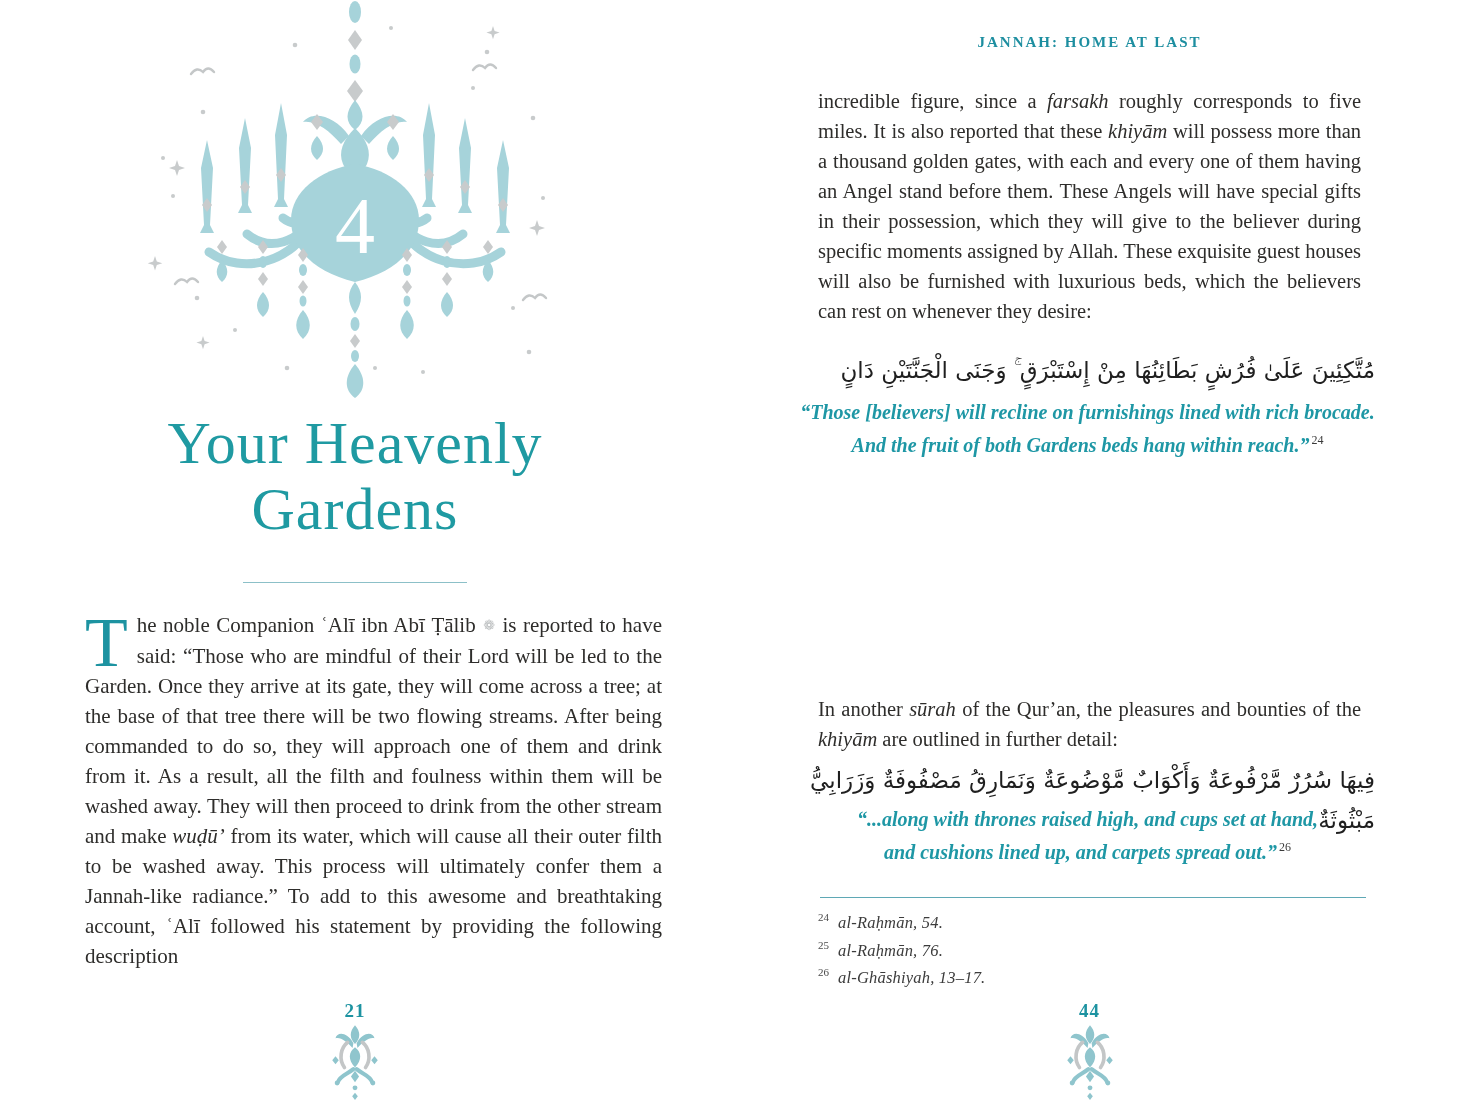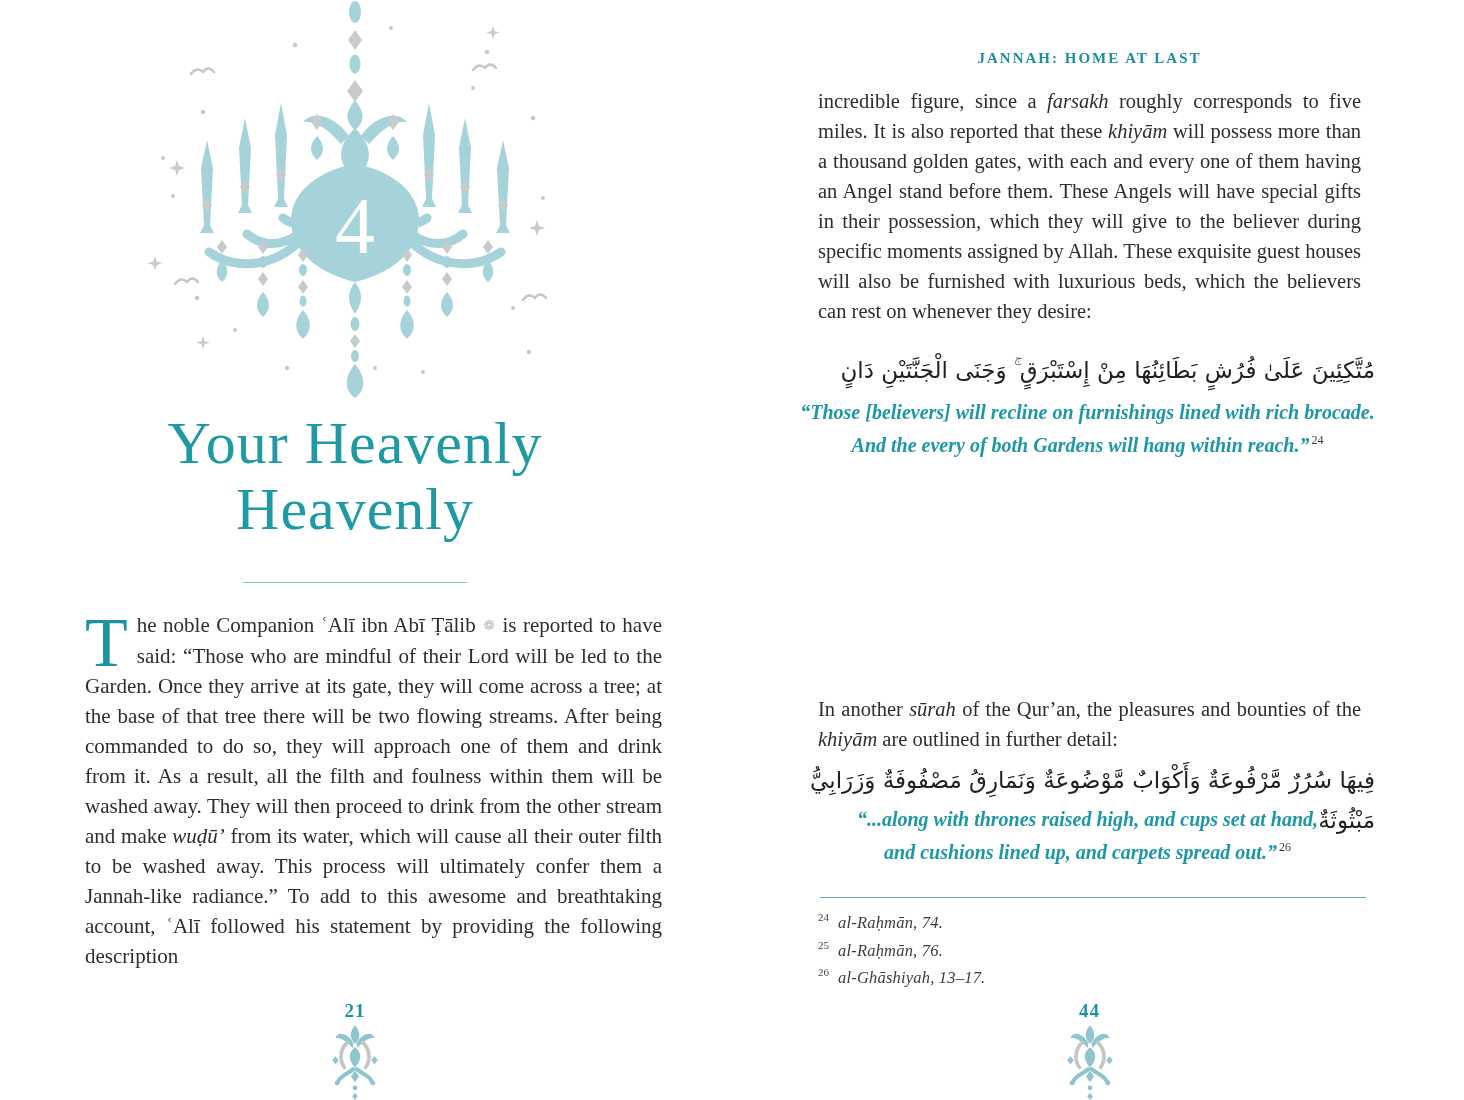--- a/index.html
+++ b/index.html
@@ -18,21 +18,21 @@
             margin:5px 9px 0 0;font-weight:normal;}
   .honorific{font-size:14px;color:#b9bcbd;vertical-align:2px;padding:0 1px;}
   .pageno{position:absolute;top:1000px;font-size:19px;font-weight:bold;color:#1d93a1;
           text-align:center;letter-spacing:1px;}
   .pageno.left{left:85px;width:540px;}
   .pageno.right{left:818px;width:543px;}
   .ornament{position:absolute;top:1022px;width:52px;height:78px;}
   .ornament.left{left:329px;}
   .ornament.right{left:1064px;}
   
-  .running-header{position:absolute;left:818px;top:50px;width:543px;text-align:center;
+  .running-header{position:absolute;left:818px;top:34px;width:543px;text-align:center;
                   font-size:15px;font-weight:bold;letter-spacing:2px;color:#1d8ea0;}
   .r-body{position:absolute;left:818px;width:543px;font-size:20.5px;line-height:30px;
           text-align:justify;color:#2e2d2b;}
   #r-para1{top:86px;}
   #r-para2{top:487px;}
   #r-para3{top:694px;}
   .arabic{position:absolute;left:800px;width:575px;direction:rtl;
           font-family:"DejaVu Sans", sans-serif;font-size:23px;line-height:40px;color:#1f1f1f;}
   #arabic1{top:350px;}
   #arabic2{top:543px;}
@@ -170,21 +170,21 @@
         <path d="M77,240 L82,247 L77,254 L72,247 Z" fill="#c8cbcc"></path>
         <path d="M77,260 C84,268 84,276 77,282 C70,276 70,268 77,260 Z" fill="#a6d3da"></path>
         <path d="M343,240 L348,247 L343,254 L338,247 Z" fill="#c8cbcc"></path>
         <path d="M343,260 C350,268 350,276 343,282 C336,276 336,268 343,260 Z" fill="#a6d3da"></path>
       </g>
     </svg>
   </div>
 
   <div class="chapter-title">
     <div>Your Heavenly</div>
-    <div>Heavenly</div>
+    <div>Gardens</div>
   </div>
   <div class="title-rule"></div>
 
   <div class="left-body"><span class="drop-cap">T</span><span>he noble Companion ʿAlī ibn Abī Ṭālib <span class="honorific">❁</span> is reported to have said: “Those who are mindful of their Lord will be led to the Garden. Once they arrive at its gate, they will come across a tree; at the base of that tree there will be two flowing streams. After being commanded to do so, they will approach one of them and drink from it. As a result, all the filth and foulness within them will be washed away. They will then proceed to drink from the other stream and make <i>wuḍū’</i> from its water, which will cause all their outer filth to be washed away. This process will ultimately confer them a Jannah-like radiance.” To add to this awesome and breathtaking account, ʿAlī followed his statement by providing the following description</span></div>
 
   <div class="pageno left">21</div>
 
   <div class="ornament left">
     <svg viewBox="0 0 64 96" width="52" height="78">
       <g fill="#8fc5cd">
@@ -211,36 +211,36 @@
     </svg>
   </div>
 
   <div class="running-header">JANNAH: HOME AT LAST</div>
 
   <div id="r-para1" class="r-body">incredible figure, since a <i>farsakh</i> roughly corresponds to five miles. It is also reported that these <i>khiyām</i> will possess more than a thousand golden gates, with each and every one of them having an Angel stand before them. These Angels will have special gifts in their possession, which they will give to the believer during specific moments assigned by Allah. These exquisite guest houses will also be furnished with luxurious beds, which the believers can rest on whenever they desire:</div>
 
   <div id="arabic1" class="arabic">مُتَّكِئِينَ عَلَىٰ فُرُشٍ بَطَائِنُهَا مِنْ إِسْتَبْرَقٍ ۚ وَجَنَى الْجَنَّتَيْنِ دَانٍ</div>
   <div id="trans1" class="translation">
     <div>“Those [believers] will recline on furnishings lined with rich brocade.</div>
-    <div><span>And the every of both Gardens will hang within reach.”</span><sup>24</sup></div>
+    <div><span>And the fruit of both Gardens beds hang within reach.”</span><sup>24</sup></div>
   </div>
 
 
 
   <div id="r-para3" class="r-body">In another <i>sūrah</i> of the Qur’an, the pleasures and bounties of the <i>khiyām</i> are outlined in further detail:</div>
 
   <div id="arabic3" class="arabic">فِيهَا سُرُرٌ مَّرْفُوعَةٌ وَأَكْوَابٌ مَّوْضُوعَةٌ وَنَمَارِقُ مَصْفُوفَةٌ وَزَرَابِيُّ مَبْثُوثَةٌ</div>
   <div id="trans3" class="translation">
     <div>“...along with thrones raised high, and cups set at hand,</div>
     <div><span>and cushions lined up, and carpets spread out.”</span><sup>26</sup></div>
   </div>
 
   <div class="fn-rule"></div>
   <div class="footnotes">
-    <div><sup>24</sup><i>al-Raḥmān, 74.</i></div>
+    <div><sup>24</sup><i>al-Raḥmān, 54.</i></div>
     <div><sup>25</sup><i>al-Raḥmān, 76.</i></div>
     <div><sup>26</sup><i>al-Ghāshiyah, 13–17.</i></div>
   </div>
 
   <div class="pageno right">44</div>
 
   <div class="ornament right">
     <svg viewBox="0 0 64 96" width="52" height="78">
       <g fill="#8fc5cd">
         <path d="M32,4 C39,12 39,20 32,27 C25,20 25,12 32,4 Z"></path>

